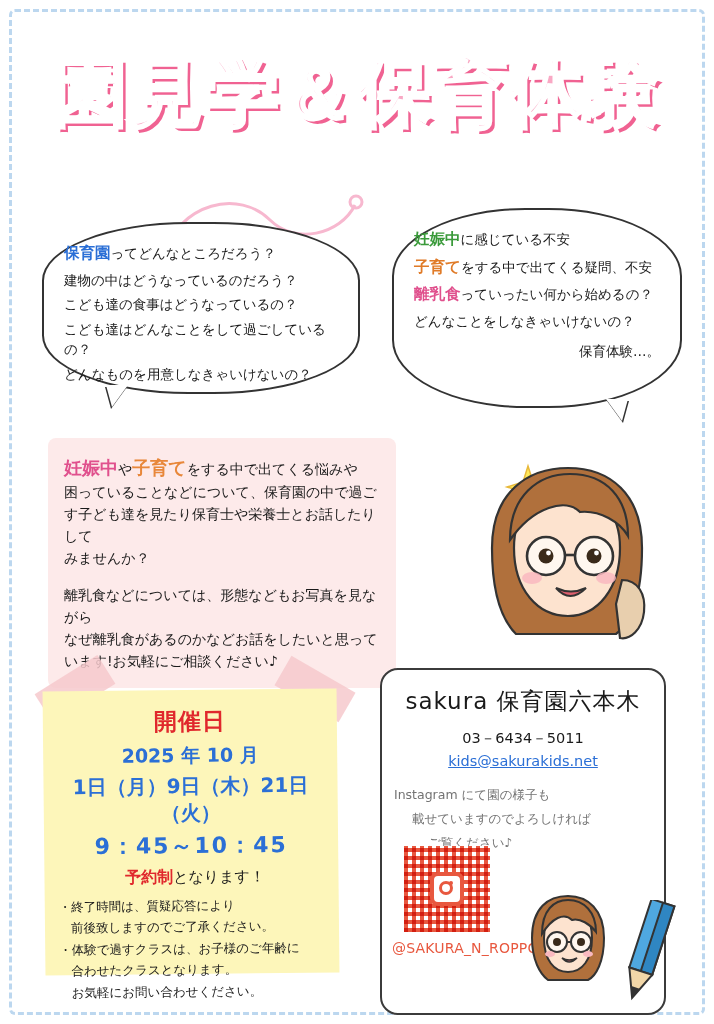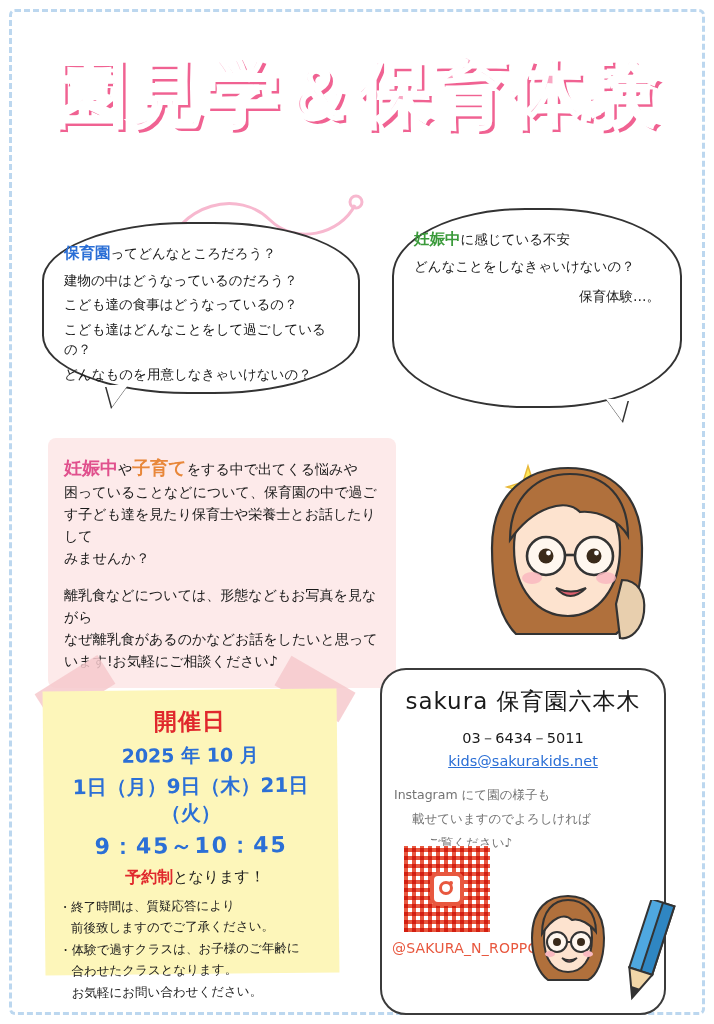--- a/index.html
+++ b/index.html
@@ -196,21 +196,21 @@
 
   
   .contact-card {
     position: absolute;
     left: 380px;
     top: 668px;
     width: 286px;
     height: 347px;
     background: #ffffff;
     border: 2px solid #3b3b3b;
-    border-radius: 26px;
+    border-radius: 18px;
     box-sizing: border-box;
     padding: 16px 12px;
   }
   .c-name {
     text-align: center;
     font-size: 23px;
     color: #1a1a1a;
     letter-spacing: 1px;
     margin-bottom: 12px;
   }
@@ -345,20 +345,26 @@
     <p>建物の中はどうなっているのだろう？</p>
     <p>こども達の食事はどうなっているの？</p>
     <p>こども達はどんなことをして過ごしているの？</p>
     <p>どんなものを用意しなきゃいけないの？</p>
     <div class="tail-left"></div>
   </div>
 
   <div class="bubble bubble-right">
     <p>
       <span class="kw-green">妊娠中</span><span>に感じている不安</span>
+    </p>
+    <p>
+      <span class="kw-orange">子育て</span><span>をする中で出てくる疑問、不安</span>
+    </p>
+    <p>
+      <span class="kw-pink">離乳食</span><span>っていったい何から始めるの？</span>
     </p>
     <p>どんなことをしなきゃいけないの？</p>
     <p class="etc-line">保育体験…。</p>
     <div class="tail-right"></div>
   </div>
 
   <div class="msg-panel">
     <p>
       <span class="big-pink">妊娠中</span><span>や</span><span class="big-orange">子育て</span><span>をする中で出てくる悩みや</span><br>
       <span>困っていることなどについて、保育園の中で過ご</span><br>

